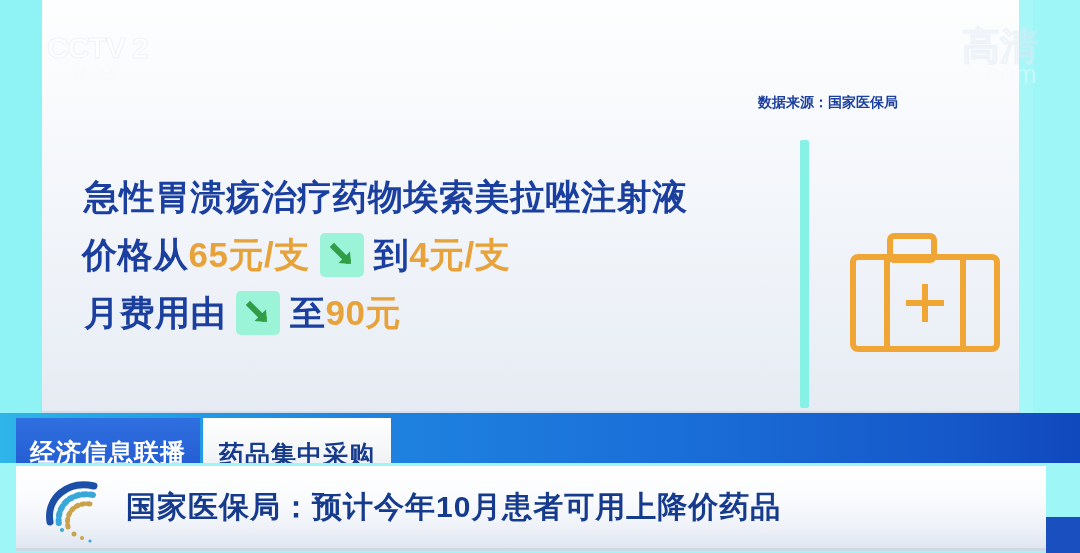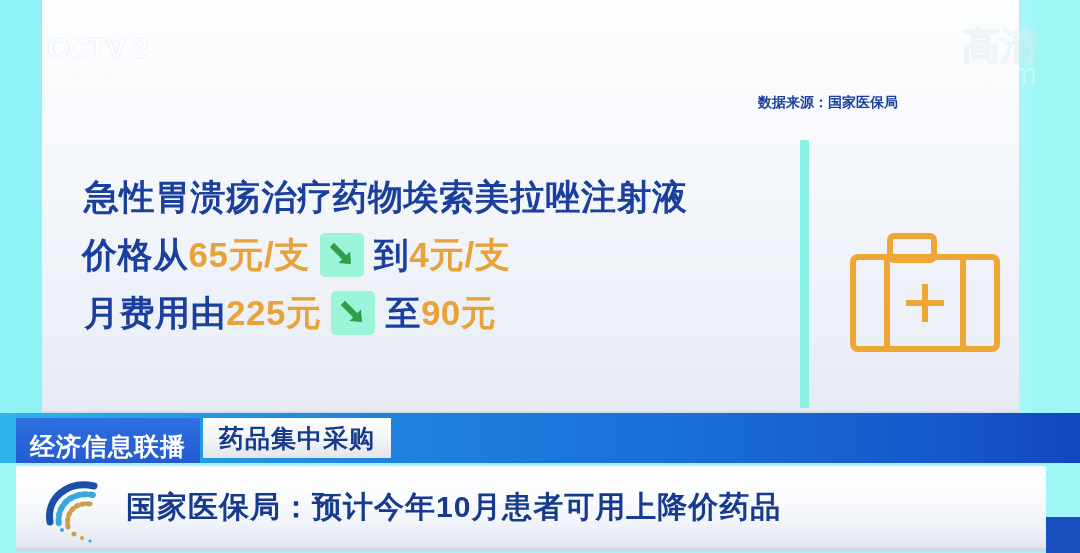--- a/index.html
+++ b/index.html
@@ -99,21 +99,21 @@
     pointer-events: none;
   }
   .site-watermark .wm-cn {
     font-size: 38px;
     font-weight: bold;
     color: rgba(255,255,255,.95);
     -webkit-text-stroke: 1px rgba(216,228,242,.8);
     line-height: 40px;
   }
   .site-watermark .wm-en {
-    font-size: 30px;
+    font-size: 26px;
     color: rgba(246,250,253,.9);
     line-height: 28px;
     margin-top: -6px;
     letter-spacing: 1px;
     text-align: right;
   }
 
   
   .headline-title {
     position: absolute;
@@ -206,36 +206,36 @@
       #1f83e0 34%,
       #1a6fd8 62%,
       #1558c9 88%,
       #1048bd 100%);
   }
   .tag-program {
     position: absolute;
     left: 16px;
     top: 418px;
     height: 40px;
-    padding: 8px 14px;
+    padding: 14px 14px;
     display: flex;
     align-items: center;
     background: linear-gradient(to bottom, #2f6fe0 0%, #1f56cc 100%);
     font-size: 25px;
     font-weight: bold;
     color: #ffffff;
     letter-spacing: 1px;
     white-space: nowrap;
   }
   .tag-topic {
     position: absolute;
     left: 203px;
     top: 418px;
     height: 40px;
-    padding: 0 16px;
+    padding: 16px 16px;
     display: flex;
     align-items: center;
     background: linear-gradient(to bottom, #ffffff 0%, #f2f4f6 55%, #e2e6ea 100%);
     font-size: 25px;
     font-weight: bold;
     color: #163a8c;
     letter-spacing: 1px;
     white-space: nowrap;
   }
 
@@ -359,21 +359,20 @@
           <path d="M24 24 L11.5 23 L23 11.5 Z" fill="#2f9e46"></path>
         </svg>
       </span>
       <span>到</span>
       <span class="hl-orange">4元/支</span>
     </div>
 
 
     <div class="line l4">
       <span>月费用由</span>
-      <span class="hl-orange">225元</span>
       <span class="arrow-chip">
         <svg width="30" height="30" viewBox="0 0 30 30" aria-hidden="true">
           <path d="M7 7 L20 20" stroke="#2f9e46" stroke-width="6" stroke-linecap="square" fill="none"></path>
           <path d="M24 24 L11.5 23 L23 11.5 Z" fill="#2f9e46"></path>
         </svg>
       </span>
       <span>至</span>
       <span class="hl-orange">90元</span>
     </div>
 

